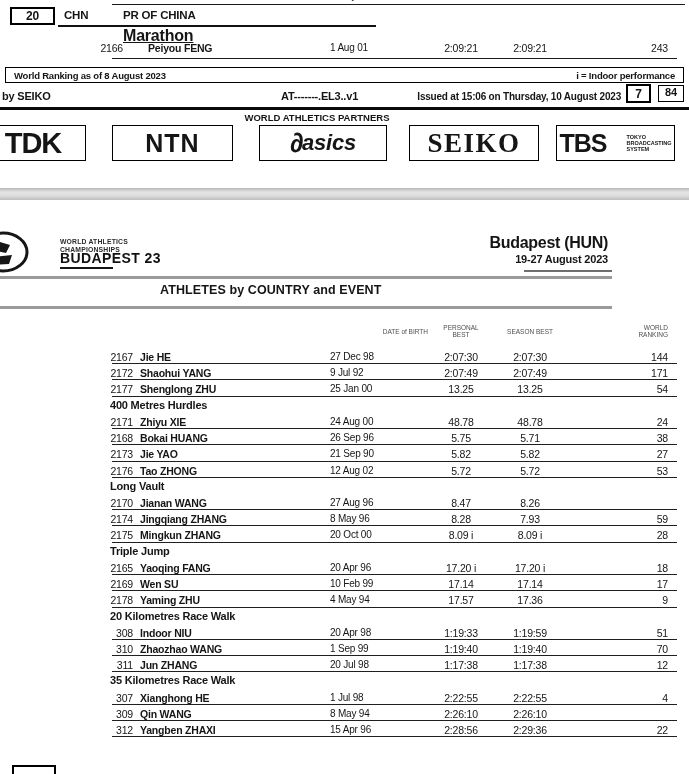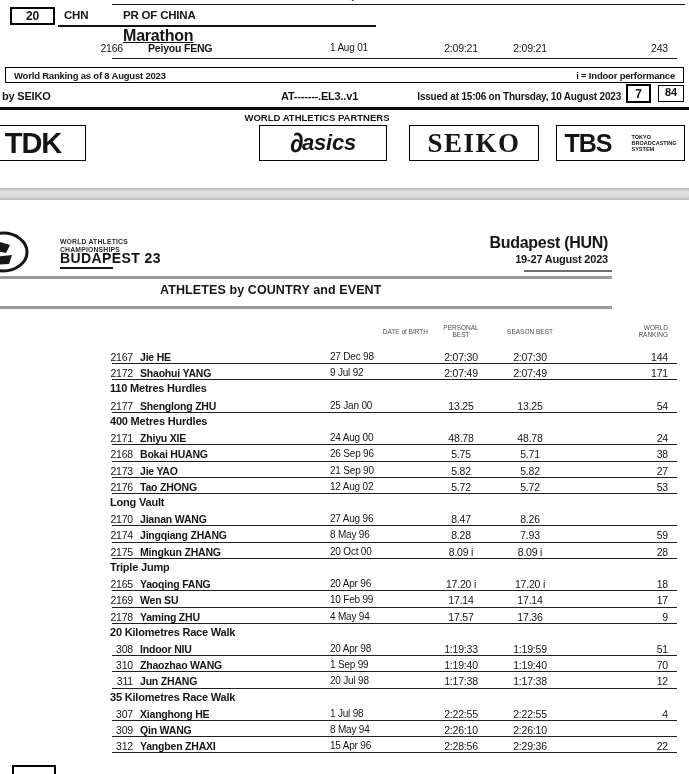--- a/index.html
+++ b/index.html
@@ -47,21 +47,21 @@
   .black-rule{ left:0; top:107px; width:689px; height:2.5px; background:#0a0a0a; }
 
   .partners-title{ left:160px; top:112px; width:314px; text-align:center; font-weight:bold; font-size:9.5px; letter-spacing:0; }
   .logo-box{ position:absolute; top:125px; height:36px; border:1px solid #000; background:#fff;
     display:flex; align-items:center; justify-content:center; }
   .logo-tdk{ left:-20px; width:106px; font-weight:bold; font-size:29px; letter-spacing:-1px; }
   .logo-ntn{ left:112px; width:121px; font-weight:bold; font-size:25px; letter-spacing:1px; }
   .logo-asics{ left:259px; width:128px; font-style:italic; font-weight:bold; font-size:22px; }
   .logo-asics .a-glyph{ font-size:27px; font-weight:bold; margin-right:-1px; }
   .logo-seiko{ left:409px; width:130px; font-family:"Liberation Serif", serif; font-weight:bold; font-size:27px; letter-spacing:1.5px; }
-  .logo-tbs{ left:556px; width:129px; gap:20px; }
+  .logo-tbs{ left:556px; width:119px; gap:20px; }
   .logo-tbs .tbs-main{ font-weight:bold; font-size:25px; letter-spacing:-1px; }
   .tbs-sub{ display:flex; flex-direction:column; justify-content:center; font-size:5.5px; font-weight:bold; line-height:6px; letter-spacing:0; }
 
   .page-sep{ left:0; top:188px; width:689px; height:12px;
     background:linear-gradient(#b9b9b9, #e4e4e4 35%, #dcdcdc 65%, #bdbdbd); }
 
   
   .emblem{ left:-24px; top:231px; width:54px; height:42px; }
   .logo-text{ left:60px; top:238px; font-size:6.8px; font-weight:bold; color:#2b2b2b; line-height:8px; letter-spacing:0.2px; }
   .logo-text .l3{ font-size:14px; letter-spacing:0.4px; color:#111; }
@@ -140,20 +140,23 @@
   <div class="abs f-total">
     <span>84</span>
   </div>
   <div class="abs black-rule"></div>
 
   <div class="abs partners-title">WORLD ATHLETICS PARTNERS</div>
 
   <div class="logo-box logo-tdk">
     <span>TDK</span>
   </div>
+  <div class="logo-box logo-ntn">
+    <span>NTN</span>
+  </div>
   <div class="logo-box logo-asics">
     <span class="a-glyph">∂</span>
       <span>asics</span>
   </div>
   <div class="logo-box logo-seiko">
     <span>SEIKO</span>
   </div>
   <div class="logo-box logo-tbs">
     <span class="tbs-main">TBS</span>
     <span class="tbs-sub">
@@ -212,23 +215,20 @@
       </div>
       <div class="a-row">
         <span class="bib">2172</span>
         <span class="nm">Shaohui YANG</span>
         <span class="dob">9 Jul 92</span>
         <span class="pb">2:07:49</span>
         <span class="sb">2:07:49</span>
         <span class="rk">171</span>
         <div class="line"></div>
       </div>
-      <div class="e-row">
-        <span class="">110 Metres Hurdles</span>
-      </div>
       <div class="a-row">
         <span class="bib">2177</span>
         <span class="nm">Shenglong ZHU</span>
         <span class="dob">25 Jan 00</span>
         <span class="pb">13.25</span>
         <span class="sb">13.25</span>
         <span class="rk">54</span>
         <div class="line"></div>
       </div>
       <div class="e-row">

